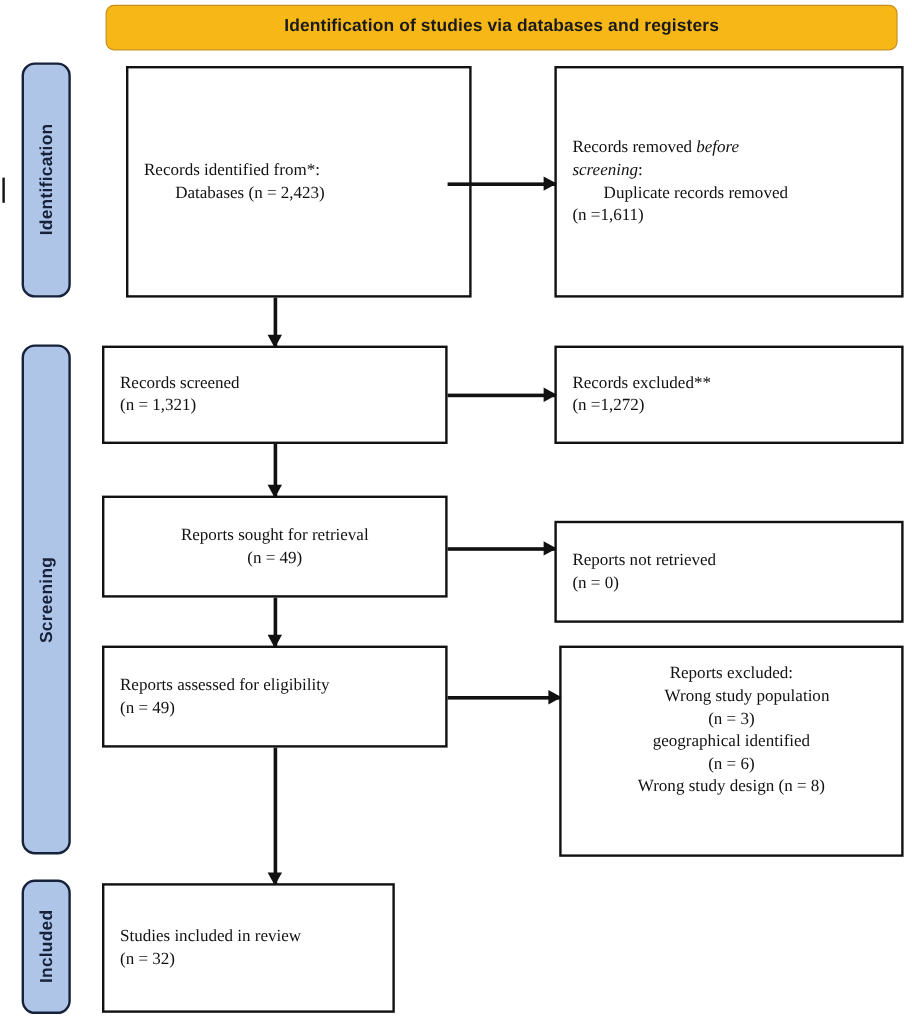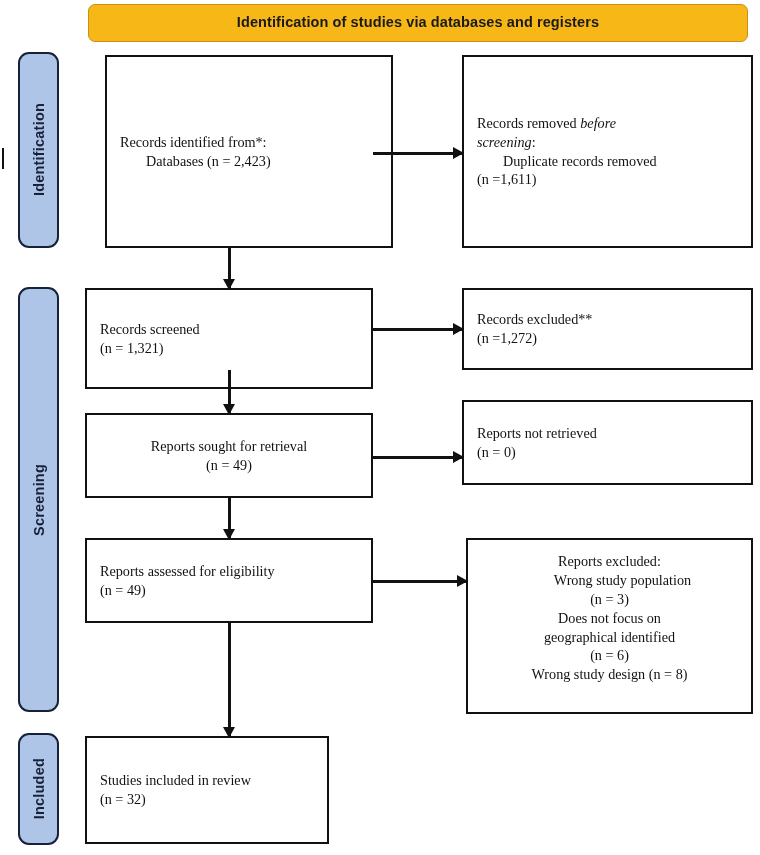--- a/index.html
+++ b/index.html
@@ -97,29 +97,29 @@
     font-size: 14.2px;
     line-height: 1.33;
     color: #111111;
     white-space: pre-wrap;
   }
   .fbox p.indent { padding-left: 26px; }
   .fbox p em { font-style: italic; }
 
   
   .box-identified  { left: 85px;  top: 55px;  width: 288px; height: 193px; margin-left: 20px; }
-  .box-screened    { left: 85px;  top: 288px; width: 288px; height: 101px;  }
+  .box-screened    { left: 85px;  top: 288px; width: 288px; height: 82px;  }
   .box-sought      { left: 85px;  top: 413px; width: 288px; height: 85px; align-items: center;  }
   .box-assessed    { left: 85px;  top: 538px; width: 288px; height: 85px;  }
   .box-included    { left: 85px;  top: 736px; width: 244px; height: 108px; }
 
   
   .box-removed     { left: 462px; top: 55px;  width: 291px; height: 193px; }
   .box-excluded1   { left: 462px; top: 288px; width: 291px; height: 82px;  }
-  .box-notretr     { left: 462px; top: 400px; width: 291px; height: 85px;  }
+  .box-notretr     { left: 462px; top: 434px; width: 291px; height: 85px;  }
   .box-excluded2   { left: 466px; top: 538px; width: 287px; height: 176px; align-items: center; }
   .box-excluded2 { justify-content: flex-start; padding-top: 12px; }
 
   
   .arrow-h, .arrow-v {
     position: absolute;
     background: #111111;
   }
   .arrow-h { height: 2.5px; }
   .arrow-v { width: 2.5px; }
@@ -209,21 +209,20 @@
 
   <div class="fbox box-assessed">
     <p>Reports assessed for eligibility</p>
     <p>(n = 49)</p>
   </div>
 
   <div class="fbox box-excluded2">
     <p>Reports excluded:</p>
     <p class="indent">Wrong study population</p>
     <p>(n = 3)</p>
-    <p>Does not focus on</p>
     <p>geographical identified</p>
     <p>(n = 6)</p>
     <p>Wrong study design (n = 8)</p>
   </div>
 
   <div class="fbox box-included">
     <p>Studies included in review</p>
     <p>(n = 32)</p>
   </div>
 

